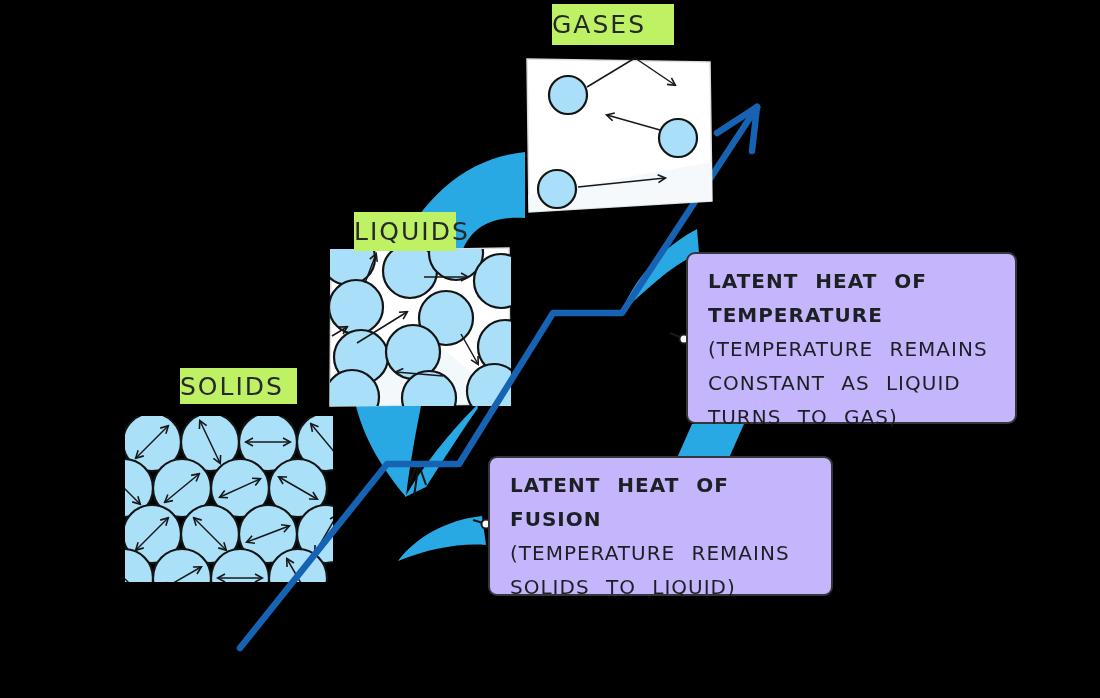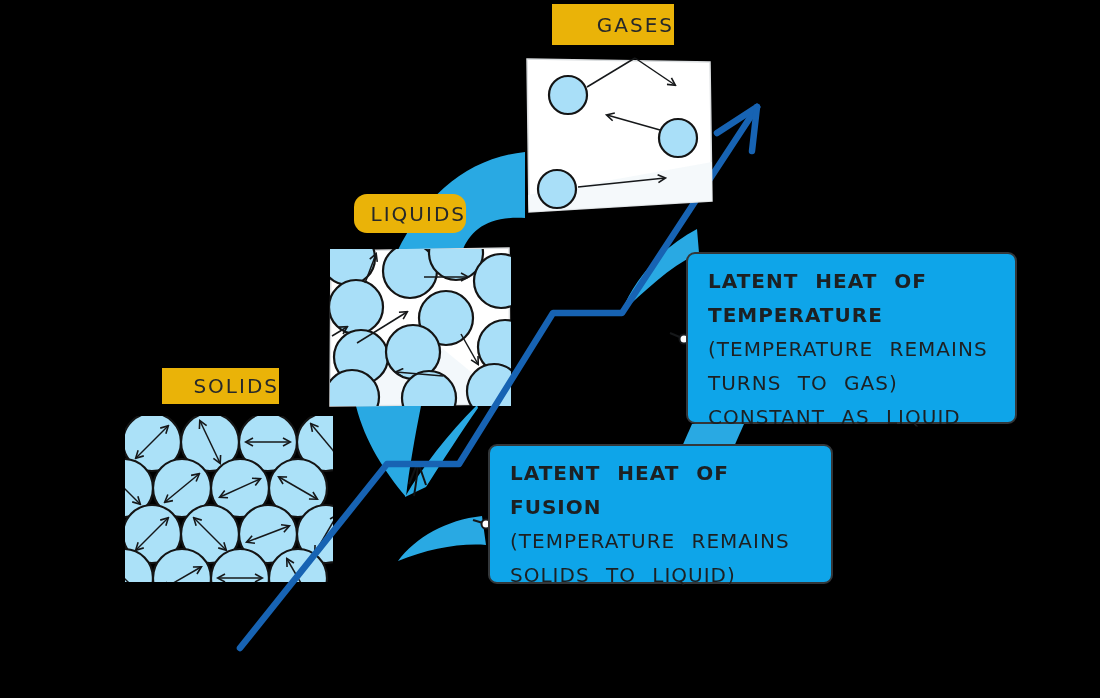--- a/index.html
+++ b/index.html
@@ -1,22 +1,22 @@
 <!DOCTYPE html>
 <html><head>
 <meta charset="utf-8">
 <style>
   html,body{margin:0;padding:0;background:#000;}
   .stage{position:relative;width:1100px;height:698px;background:#000;overflow:hidden;
          font-family:"DejaVu Sans","Liberation Sans",sans-serif;}
   .stage svg{position:absolute;left:0;top:0;}
-  .state-label{position:absolute;background:#eab308;color:#26282a;
-     display:flex;align-items:center;justify-content:flex-end;
-     font-size:20px;letter-spacing:2px;font-weight:500;}
-  .note{position:absolute;background:#0ea5e9;border:2px solid #33373a;border-radius:9px;
+  .state-label{position:absolute;background:#bef264;color:#26282a;
+     display:flex;align-items:center;justify-content:flex-start;
+     font-size:25px;letter-spacing:2px;font-weight:500;}
+  .note{position:absolute;background:#c4b5fd;border:2px solid #33373a;border-radius:9px;
      box-sizing:border-box;color:#1d2022;font-size:20px;line-height:34px;
      letter-spacing:1px;word-spacing:9px;padding:10px 8px 4px 20px;}
   .note .t{font-weight:bold;}
 </style>
 </head>
 <body>
 
 <div class="stage">
 
 <svg width="1100" height="698" viewBox="0 0 1100 698">
@@ -139,34 +139,34 @@
     <line x1="670" y1="333" x2="682" y2="338" stroke="#16181a" stroke-width="2"></line>
     <circle cx="684" cy="339" r="4.5" fill="#ffffff" stroke="#16181a" stroke-width="2"></circle>
     <line x1="473" y1="520" x2="483" y2="523" stroke="#16181a" stroke-width="2"></line>
     <circle cx="486" cy="524" r="4.5" fill="#ffffff" stroke="#16181a" stroke-width="2"></circle>
   </g>
 </svg>
 
 <div class="state-label" style="left:552px;top:4px;width:122px;height:41px;">
   <span>GASES</span>
 </div>
-<div class="state-label" style="left:354px;top:194px;width:112px;height:39px;border-radius:13px;">
+<div class="state-label" style="left:354px;top:212px;width:102px;height:39px;">
   <span>LIQUIDS</span>
 </div>
-<div class="state-label" style="left:162px;top:368px;width:117px;height:36px;">
+<div class="state-label" style="left:180px;top:368px;width:117px;height:36px;">
   <span>SOLIDS</span>
 </div>
 
 <div class="note" style="left:686px;top:252px;width:331px;height:172px;">
   <div class="t">LATENT HEAT OF</div>
   <div class="t">TEMPERATURE</div>
   <div>(TEMPERATURE REMAINS</div>
+  <div>CONSTANT AS LIQUID</div>
   <div>TURNS TO GAS)</div>
-  <div>CONSTANT AS LIQUID</div>
 </div>
 
-<div class="note" style="left:488px;top:444px;width:345px;height:140px;">
+<div class="note" style="left:488px;top:456px;width:345px;height:140px;">
   <div class="t">LATENT HEAT OF FUSION</div>
   <div>(TEMPERATURE REMAINS</div>
   <div>SOLIDS TO LIQUID)</div>
 </div>
 
 </div>
 
 </body></html>

